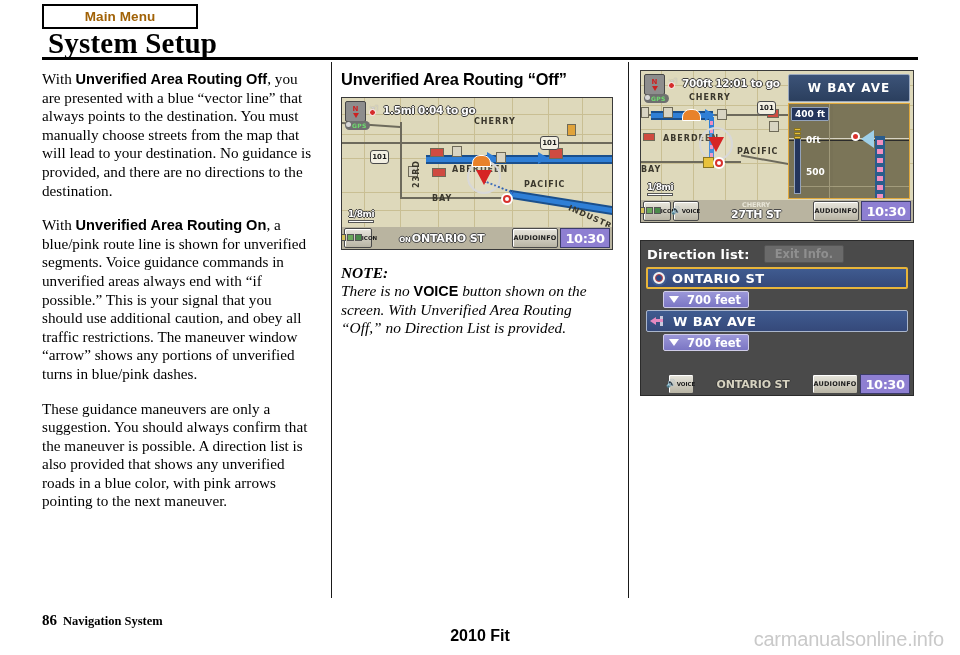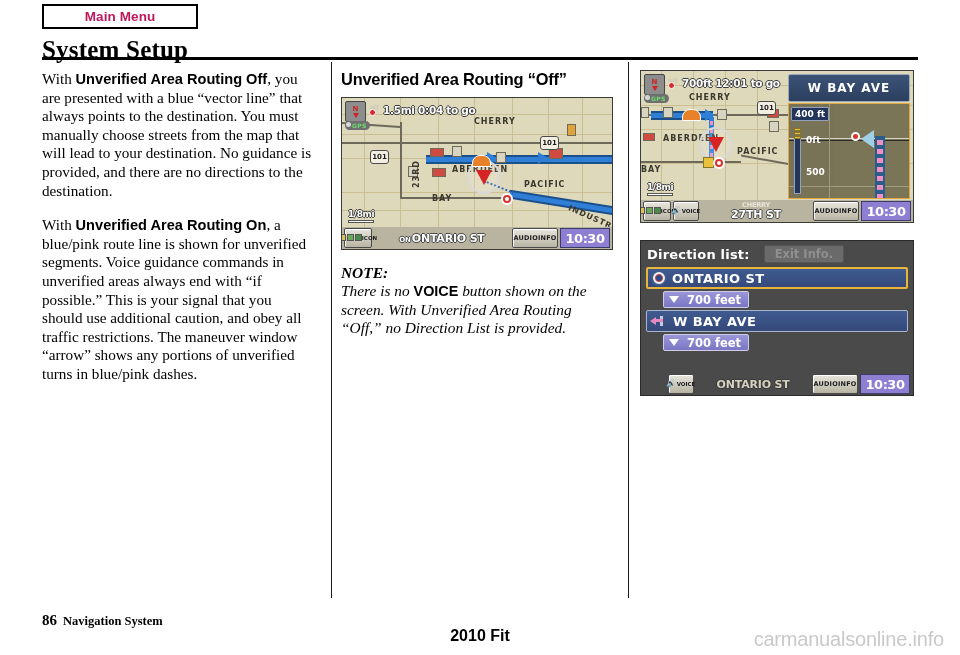--- a/index.html
+++ b/index.html
@@ -23,33 +23,32 @@
     width: 152px;
     height: 21px;
     border: 2px solid #000;
     background: #fff;
     display: flex;
     align-items: center;
     justify-content: center;
     font-family: "Liberation Sans", sans-serif;
     font-size: 13.5px;
     font-weight: bold;
-    color: #be185d;
+    color: #a16207;
     letter-spacing: .1px;
   }
   .page-title {
     position: absolute;
-    left: 42px;
+    left: 48px;
     top: 27px;
     font-family: "Liberation Serif", serif;
-    font-size: 25px;
+    font-size: 29px;
     font-weight: bold;
     color: #000;
     letter-spacing: .2px;
-    margin-top: 9px;
   }
   .header-rule {
     position: absolute;
     left: 42px;
     top: 57px;
     width: 876px;
     height: 3px;
     background: #000;
   }
 
@@ -656,20 +655,21 @@
 
 <div class="col-divider left"></div>
 <div class="col-divider right"></div>
 
 <div class="col col-1">
 
   <p class="body-text"><span>With </span><b>Unverified Area Routing Off</b><span>, you are presented with a blue “vector line” that always points to the destination. You must manually choose streets from the map that will lead to your destination. No guidance is provided, and there are no directions to the destination.</span></p>
 
   <p class="body-text"><span>With </span><b>Unverified Area Routing On</b><span>, a blue/pink route line is shown for unverified segments. Voice guidance commands in unverified areas always end with “if possible.” This is your signal that you should use additional caution, and obey all traffic restrictions. The maneuver window “arrow” shows any portions of unverified turns in blue/pink dashes.</span></p>
 
+  <p class="body-text">These guidance maneuvers are only a suggestion. You should always confirm that the maneuver is possible. A direction list is also provided that shows any unverified roads in a blue color, with pink arrows pointing to the next maneuver.</p>
 </div>
 
 <div class="col col-2">
   <h2 class="col-head">Unverified Area Routing “Off”</h2>
 
   <div class="nav-screen" style="width:272px;height:153px;">
     <div class="map-bg"></div>
 
     <div class="water" style="left:0;bottom:0;width:120px;height:26px;clip-path:polygon(0 38%,18% 30%,40% 55%,70% 45%,100% 62%,100% 100%,0 100%);"></div>
 

